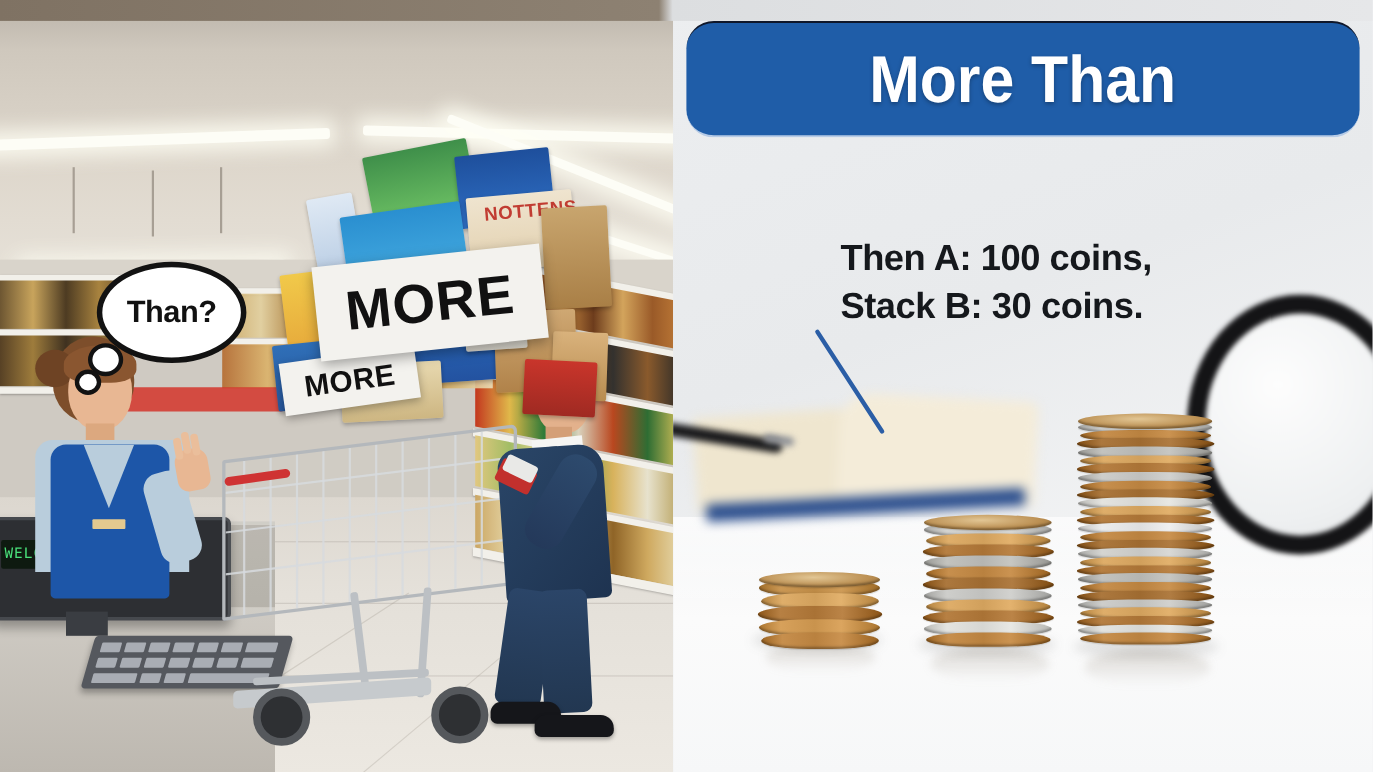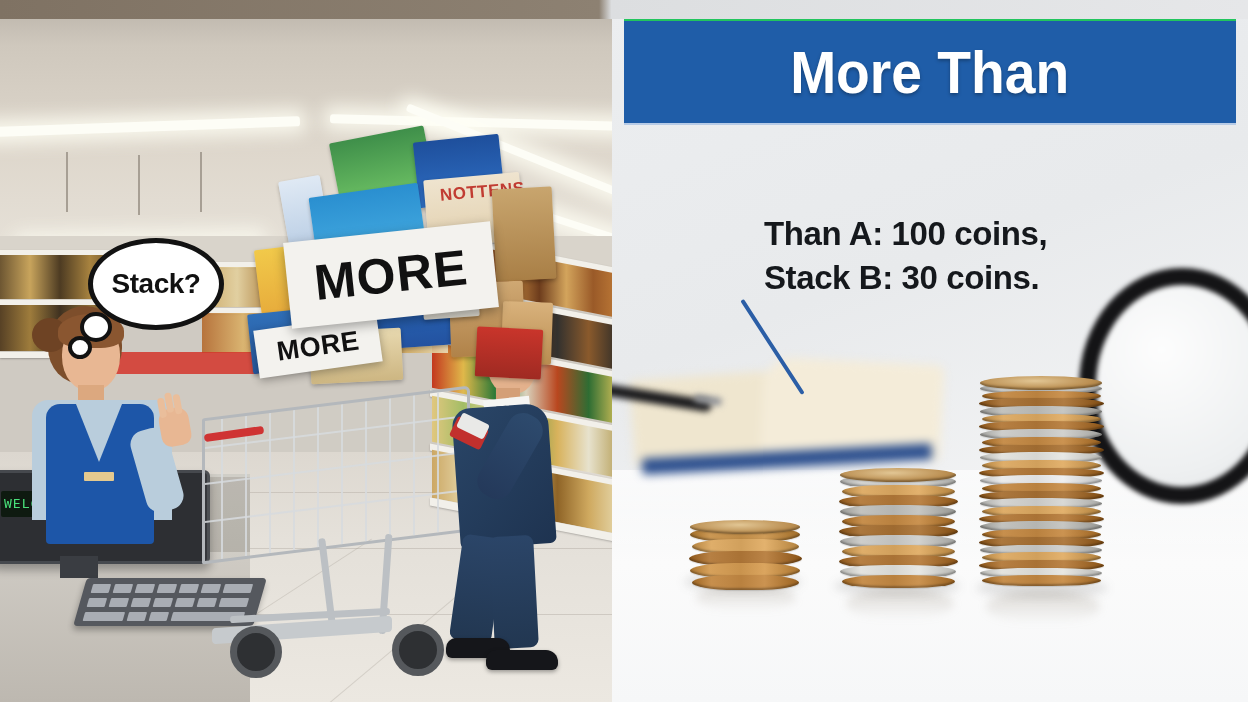--- a/index.html
+++ b/index.html
@@ -178,21 +178,21 @@
 
   .coin-text{position:absolute;left:152px;top:212px;z-index:24;
      font-family:"Liberation Sans",sans-serif;font-weight:bold;font-size:33px;color:#15181c;
      line-height:44px;letter-spacing:-.4px;white-space:nowrap;}
   .coin-text div{ }
 
   
   .banner{position:absolute;display:flex;align-items:center;justify-content:center;z-index:40;}
   #banner-left{left:0;top:18px;width:612px;height:92px;background:#ea2a22;}
   #banner-right{left:624px;top:19px;width:612px;height:102px;background:#1f5da8;
-     border-top:2px solid #22c55e;border-bottom:2px solid #b7cbe6;}
+     border-top:2px solid #0f172a;border-bottom:2px solid #b7cbe6;border-radius:25px;}
   .banner-text{font-family:"Liberation Sans",sans-serif;font-weight:bold;color:#fff;
      font-size:62px;letter-spacing:0px;text-shadow:0 2px 4px rgba(0,0,0,.3);
      transform:scaleX(.92);}
   #banner-right .banner-text{font-size:60px;}
 
   .top-gap{position:absolute;left:0;top:0;width:1248px;height:19px;
      background:linear-gradient(90deg,#7f7263 0%,#8d8172 48%,#dcdee0 49%,#e6e7e9 100%);z-index:39;}
 </style>
 </head>
 <body>
@@ -298,21 +298,21 @@
       <div class="c-hand">
         <div class="finger" style="left:2px;top:-12px;"></div>
         <div class="finger" style="left:10px;top:-16px;"></div>
         <div class="finger" style="left:18px;top:-13px;"></div>
       </div>
     </div>
 
     <div class="bub-s bub-s1"></div>
     <div class="bub-s bub-s2"></div>
     <div class="bubble">
-      <span class="bubble-text">Stack?</span>
+      <span class="bubble-text">Than?</span>
     </div>
 
     <div style="position:absolute;left:250px;top:132px;width:300px;height:250px;z-index:18;">
       <div class="box" style="left:84px;top:2px;width:96px;height:62px;background:linear-gradient(#3f8f4a,#6bbf63);transform:rotate(-11deg);"></div>
       <div class="box" style="left:166px;top:6px;width:86px;height:66px;background:linear-gradient(#1e4f9c,#2f6fc4);transform:rotate(-6deg);"></div>
       <div class="box" style="left:176px;top:44px;width:96px;height:68px;background:linear-gradient(#efe4cf,#e2d0ae);transform:rotate(-5deg);"></div>
       <div class="box-label" style="left:190px;top:50px;color:#bd2b22;font-size:17px;transform:rotate(-5deg);">NOTTENS</div>
       <div class="box" style="left:244px;top:56px;width:60px;height:92px;background:linear-gradient(#c8a56e,#a97f46);transform:rotate(-3deg);"></div>
       <div class="box" style="left:34px;top:46px;width:42px;height:72px;background:linear-gradient(#dfe9f4,#b9cde4);transform:rotate(-10deg);"></div>
       <div class="box" style="left:64px;top:58px;width:110px;height:86px;background:linear-gradient(#2a8fd0,#4db4e6);transform:rotate(-8deg);"></div>
@@ -452,21 +452,21 @@
         <div class="coin" style="width: 119px; height: 10.6923px; left: 1.5px; bottom: 161.538px; background: linear-gradient(90deg, rgb(181, 132, 64) 0%, rgb(223, 174, 106) 18%, rgb(209, 160, 92) 46%, rgb(227, 178, 110) 68%, rgb(179, 130, 62) 100%); z-index: 79;"></div>
         <div class="coin" style="width: 122px; height: 10.6923px; left: 0px; bottom: 169.231px; background: linear-gradient(90deg, rgb(153, 153, 149) 0%, rgb(195, 195, 191) 18%, rgb(181, 181, 177) 46%, rgb(199, 199, 195) 68%, rgb(151, 151, 147) 100%); z-index: 78;"></div>
         <div class="coin" style="width: 125px; height: 10.6923px; left: -1.5px; bottom: 176.923px; background: linear-gradient(90deg, rgb(130, 78, 20) 0%, rgb(172, 120, 62) 18%, rgb(158, 106, 48) 46%, rgb(176, 124, 66) 68%, rgb(128, 76, 18) 100%); z-index: 77;"></div>
         <div class="coin" style="width: 119px; height: 10.6923px; left: 1.5px; bottom: 184.615px; background: linear-gradient(90deg, rgb(157, 101, 35) 0%, rgb(199, 143, 77) 18%, rgb(185, 129, 63) 46%, rgb(203, 147, 81) 68%, rgb(155, 99, 33) 100%); z-index: 76;"></div>
         <div class="coin" style="width: 122px; height: 10.6923px; left: 0px; bottom: 192.308px; background: linear-gradient(90deg, rgb(171, 171, 168) 0%, rgb(213, 213, 210) 18%, rgb(199, 199, 196) 46%, rgb(217, 217, 214) 68%, rgb(169, 169, 166) 100%); z-index: 75;"></div>
         <div class="coin" style="width: 122px; height: 14px; left: 0px; bottom: 196px; border-radius: 50%; background: radial-gradient(at 45% 35%, rgb(226, 198, 148), rgb(187, 143, 82) 60%, rgb(143, 102, 48)); z-index: 120;"></div>
       </div>
     <div class="reflect" style="left:374px;top:590px;width:114px;height:34px;"></div>
 
     <div class="coin-text">
-      <div>Than A: 100 coins,</div>
+      <div>Then A: 100 coins,</div>
       <div>Stack B: 30 coins.</div>
     </div>
   </div>
 
   <div class="pointer-line"></div>
 
   <div class="top-gap"></div>
   <div class="banner" id="banner-right">
     <span class="banner-text">More Than</span>
   </div>

